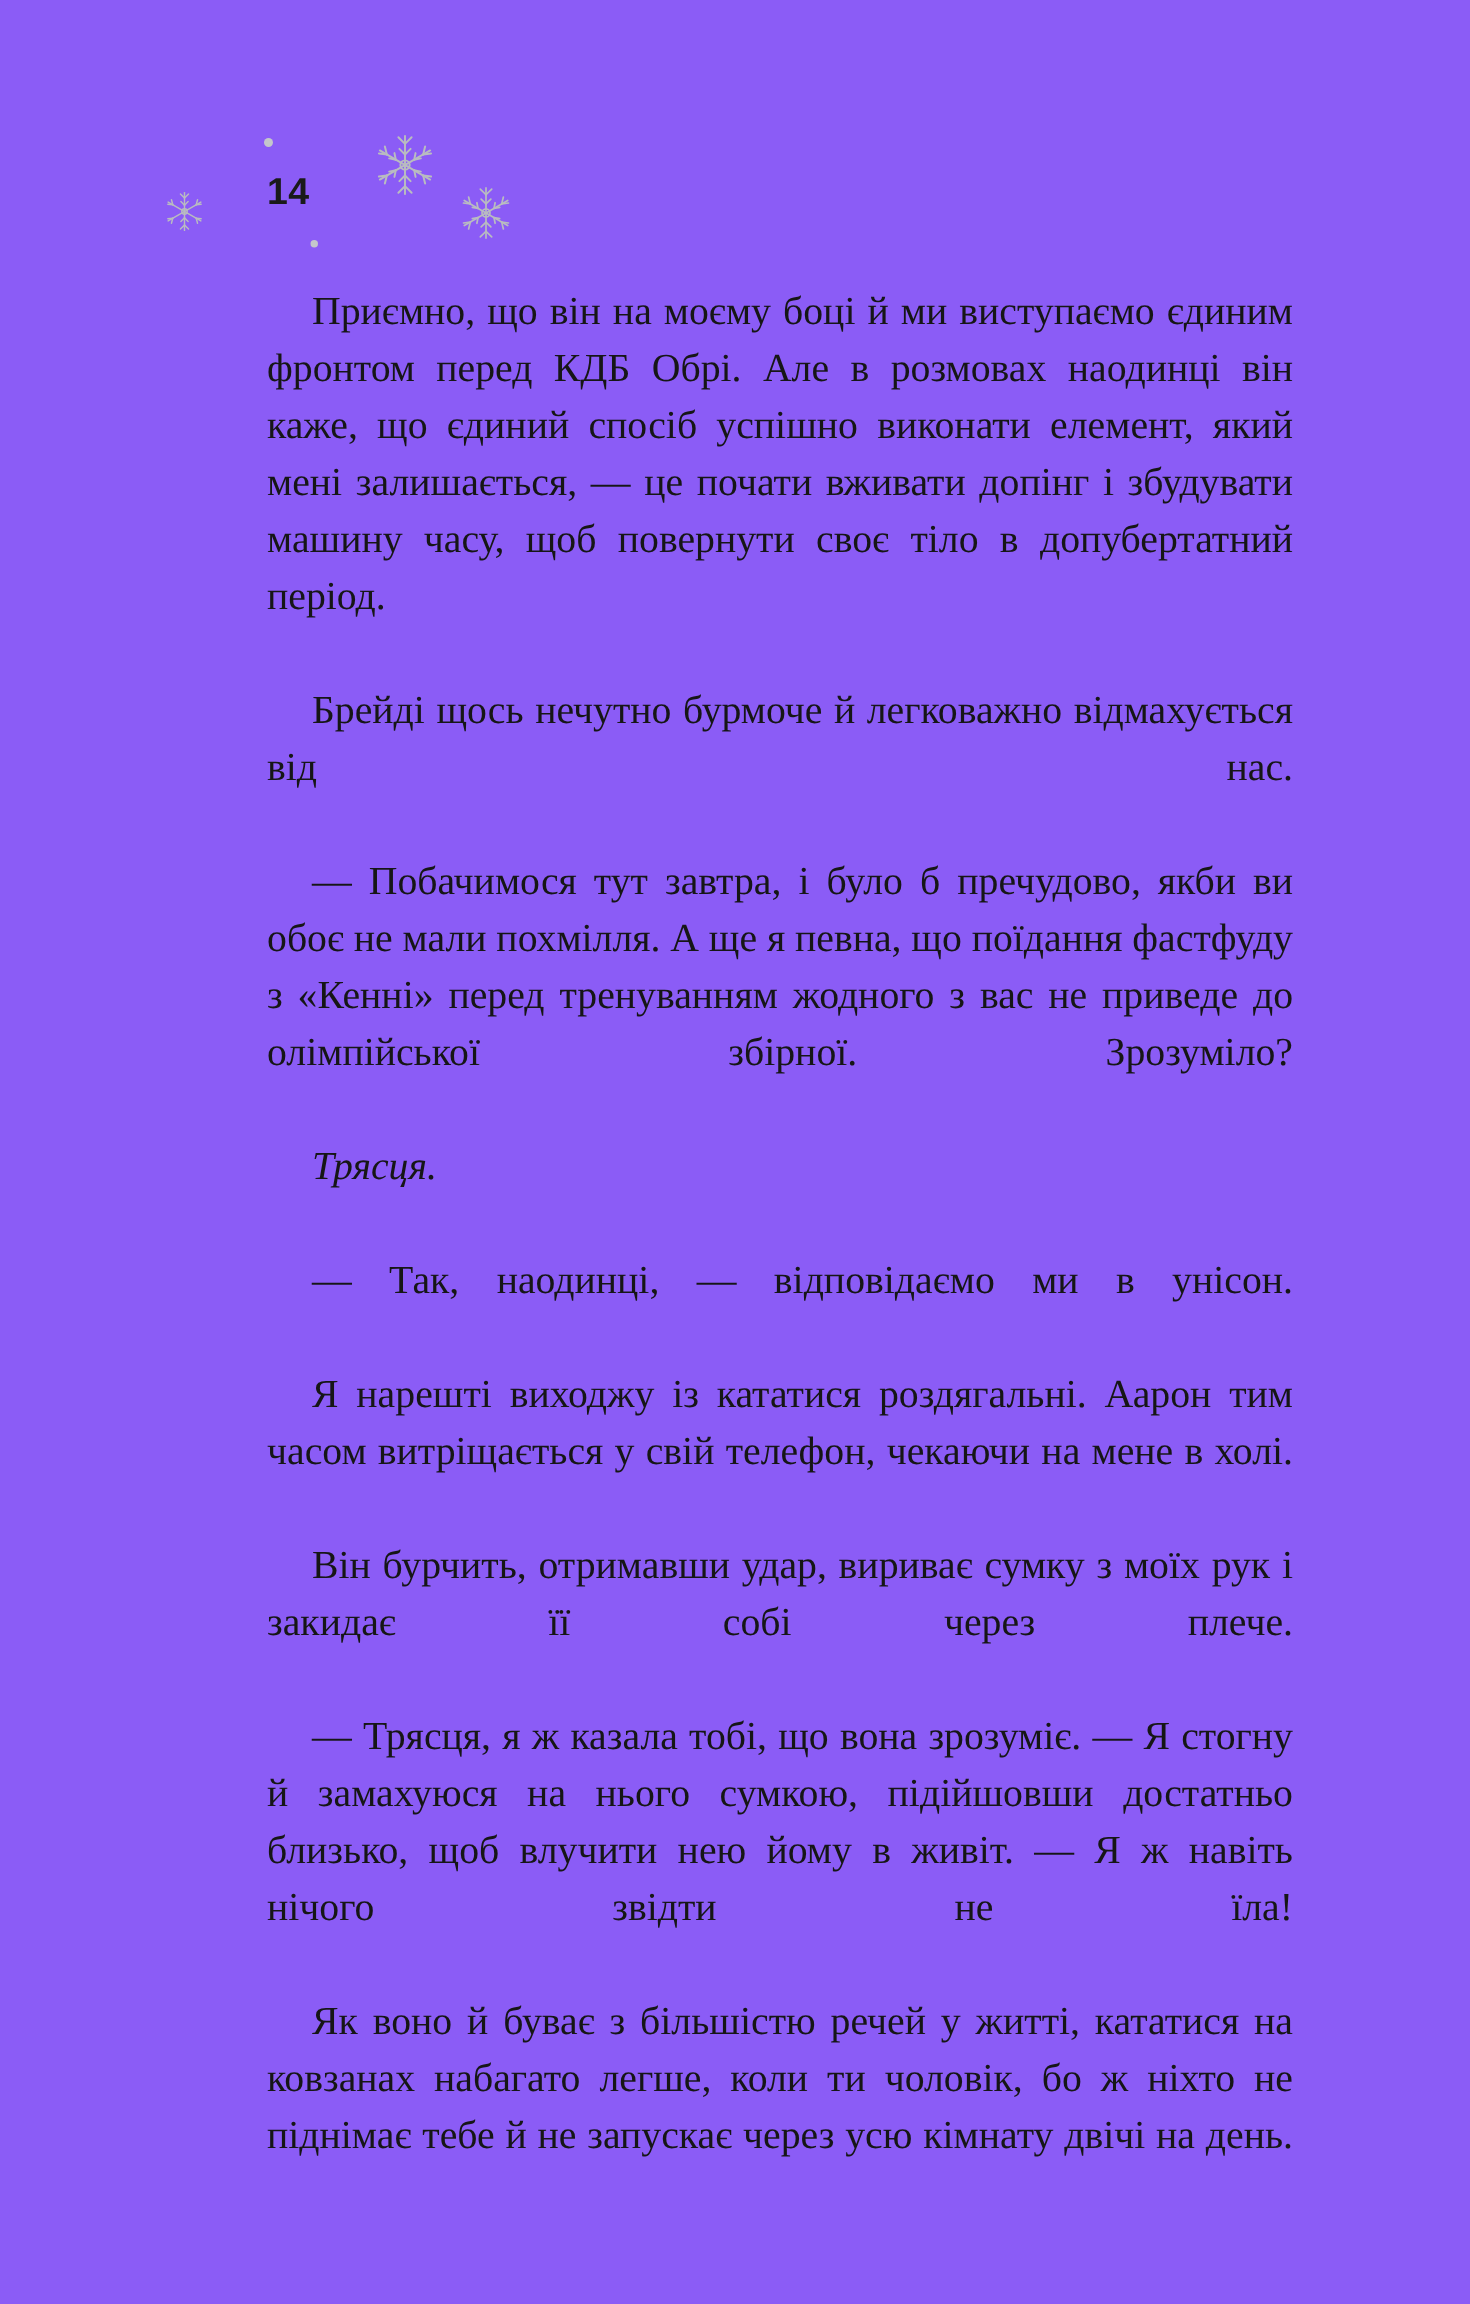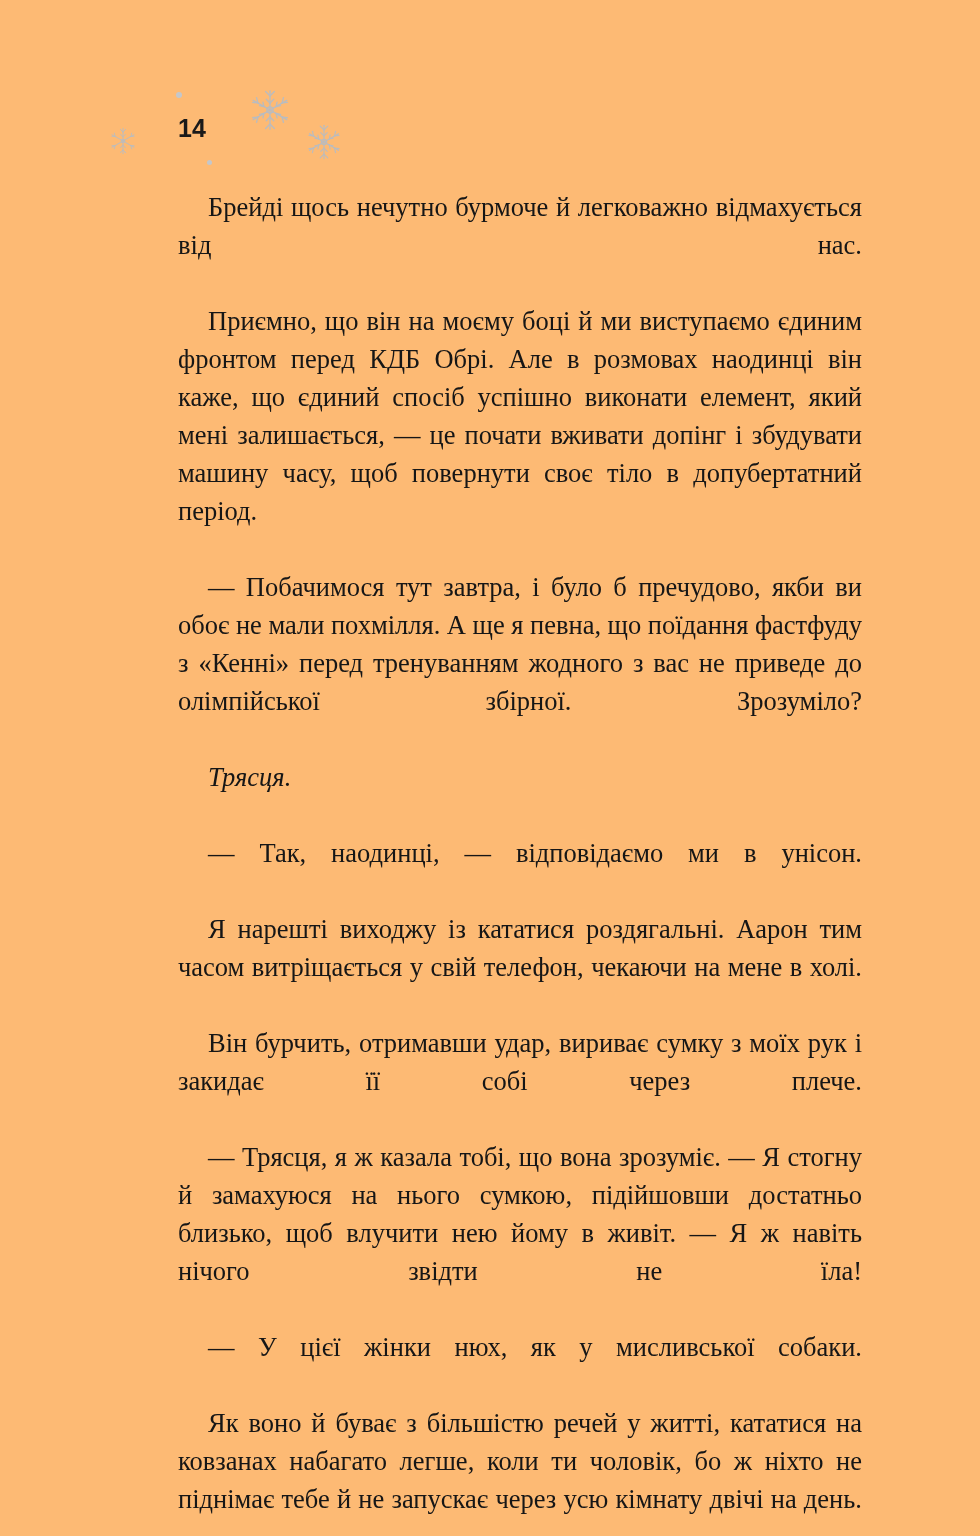--- a/index.html
+++ b/index.html
@@ -6,21 +6,21 @@
   html, body {
     margin: 0;
     padding: 0;
     background: #ffffff;
   }
 
   .page {
     position: relative;
     width: 980px;
     height: 1536px;
-    background: #fdba74;
+    background: #8b5cf6;
     overflow: hidden;
     font-family: "Liberation Serif", "DejaVu Serif", serif;
   }
 
   
 
   .header-zone {
     position: absolute;
     left: 0;
     top: 0;
@@ -209,26 +209,25 @@
       </svg>
     </span>
 
     <span class="dot" style="left:176px; top:92px; width:6px; height:6px;"></span>
     <span class="dot" style="left:207px; top:160px; width:5px; height:5px;"></span>
 
     <div class="folio">14</div>
   </div>
 
   <div class="textblock">
+    <p>Приємно, що він на моєму боці й ми виступаємо єдиним фронтом перед КДБ Обрі. Але в розмовах наодинці він каже, що єдиний спосіб успішно виконати елемент, який мені залишається, — це почати вживати допінг і збудувати машину часу, щоб повернути своє тіло в допубертатний період.</p>
     <p>Брейді щось нечутно бурмоче й легковажно відмахується від нас.</p>
-    <p>Приємно, що він на моєму боці й ми виступаємо єдиним фронтом перед КДБ Обрі. Але в розмовах наодинці він каже, що єдиний спосіб успішно виконати елемент, який мені залишається, — це почати вживати допінг і збудувати машину часу, щоб повернути своє тіло в допубертатний період.</p>
     <p>— Побачимося тут завтра, і було б пречудово, якби ви обоє не мали похмілля. А ще я певна, що поїдання фастфуду з «Кенні» перед тренуванням жодного з вас не приведе до олімпійської збірної. Зрозуміло?</p>
     <p class="italic">Трясця.</p>
     <p>— Так, наодинці, — відповідаємо ми в унісон.</p>
     <p>Я нарешті виходжу із кататися роздягальні. Аарон тим часом витріщається у свій телефон, чекаючи на мене в холі.</p>
     <p>Він бурчить, отримавши удар, вириває сумку з моїх рук і закидає її собі через плече.</p>
     <p>— Трясця, я ж казала тобі, що вона зрозуміє. — Я стогну й замахуюся на нього сумкою, підійшовши достатньо близько, щоб влучити нею йому в живіт. — Я ж навіть нічого звідти не їла!</p>
-    <p>— У цієї жінки нюх, як у мисливської собаки.</p>
     <p>Як воно й буває з більшістю речей у житті, кататися на ковзанах набагато легше, коли ти чоловік, бо ж ніхто не піднімає тебе й не запускає через усю кімнату двічі на день.</p>
 
   </div>
 
 </div>
 
 </body></html>

